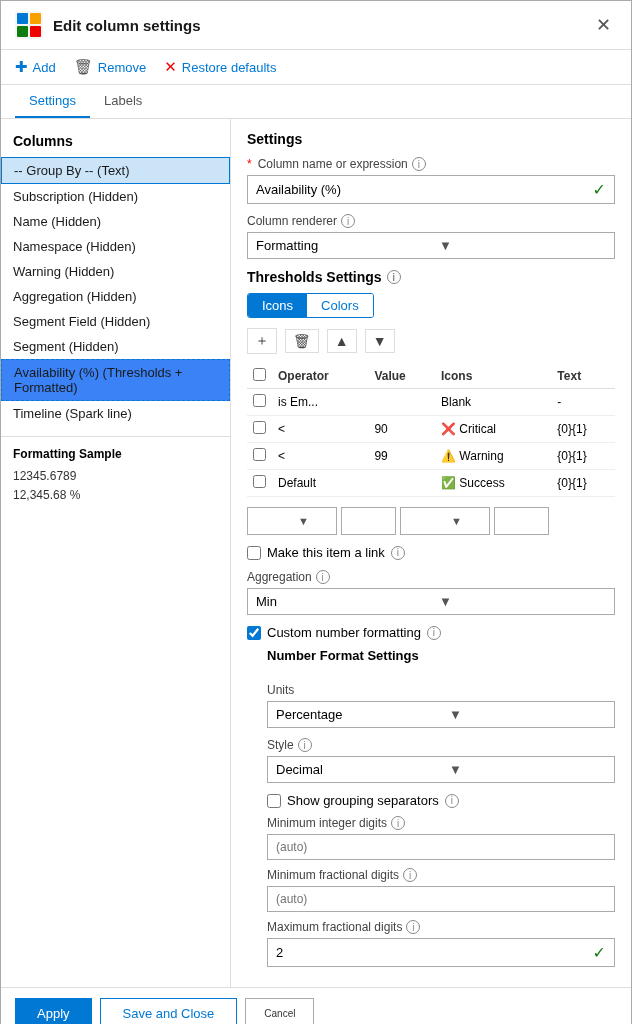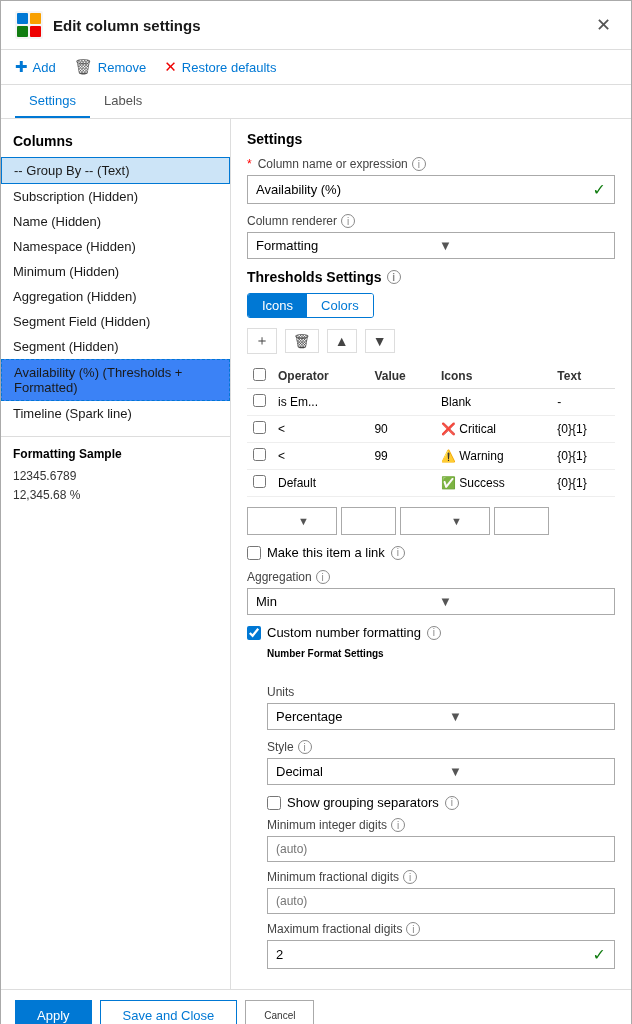--- a/index.html
+++ b/index.html
@@ -53,21 +53,21 @@
     .row-controls { display: flex; gap: 4px; margin-bottom: 10px; }
     .row-controls .mini-select { display: flex; align-items: center; border: 1px solid #aaa; background: #fff; height: 28px; width: 90px; cursor: pointer; }
     .row-controls .mini-select span { flex: 1; padding: 0 6px; font-size: 12px; }
     .row-controls .mini-select .arr { padding: 0 4px; color: #555; font-size: 11px; }
     .row-controls .mini-input { border: 1px solid #aaa; height: 28px; width: 55px; padding: 0 5px; font-size: 12px; }
     .link-check { display: flex; align-items: center; gap: 6px; margin-bottom: 10px; }
     .link-check input[type=checkbox] { width: 14px; height: 14px; }
     .aggregation-section { margin-bottom: 10px; }
     .custom-check { display: flex; align-items: center; gap: 6px; margin-bottom: 8px; }
     .custom-check input[type=checkbox] { width: 14px; height: 14px; accent-color: #0078d4; }
-    .number-format-header { font-size: 10px; font-weight: 600; margin-bottom: 26px; }
+    .number-format-header { font-size: 13px; font-weight: 600; margin-bottom: 20px; }
     .grouping-check { display: flex; align-items: center; gap: 6px; margin-bottom: 8px; }
     .grouping-check input[type=checkbox] { width: 14px; height: 14px; }
     .text-input-box { border: 1px solid #aaa; padding: 5px 8px; font-size: 12px; color: #aaa; width: 100%; margin-bottom: 8px; }
     .input-with-val { display: flex; align-items: center; border: 1px solid #aaa; background: #fff; margin-bottom: 8px; }
     .input-with-val input { flex: 1; border: none; outline: none; padding: 5px 8px; font-size: 13px; }
     .input-with-val .check { color: #107c10; padding: 4px 8px; font-size: 16px; }
     .footer { display: flex; padding: 10px 14px; border-top: 1px solid #ddd; gap: 8px; background: #fff; }
     .btn-apply { background: #0078d4; color: #fff; border: none; padding: 7px 22px; font-size: 13px; cursor: pointer; font-weight: 500; }
     .btn-save { background: #fff; color: #0078d4; border: 1px solid #0078d4; padding: 7px 22px; font-size: 13px; cursor: pointer; }
     .btn-cancel { background: #fff; color: #333; border: 1px solid #aaa; padding: 7px 18px; font-size: 10px; cursor: pointer; }
@@ -110,21 +110,21 @@
   </div>
 
   <div class="main-content" style="flex:1; overflow:hidden;">
 
     <div class="left-panel">
       <h3>Columns</h3>
       <div class="column-item selected-blue">-- Group By -- (Text)</div>
       <div class="column-item">Subscription (Hidden)</div>
       <div class="column-item">Name (Hidden)</div>
       <div class="column-item">Namespace (Hidden)</div>
-      <div class="column-item">Minimum (Hidden)</div>
+      <div class="column-item">Warning (Hidden)</div>
       <div class="column-item">Aggregation (Hidden)</div>
       <div class="column-item">Segment Field (Hidden)</div>
       <div class="column-item">Segment (Hidden)</div>
       <div class="column-item selected-dashed">Availability (%) (Thresholds + Formatted)</div>
       <div class="column-item">Timeline (Spark line)</div>
 
       <div class="formatting-sample">
         <h4>Formatting Sample</h4>
         <p>12345.6789</p>
         <p>12,345.68 %</p>

